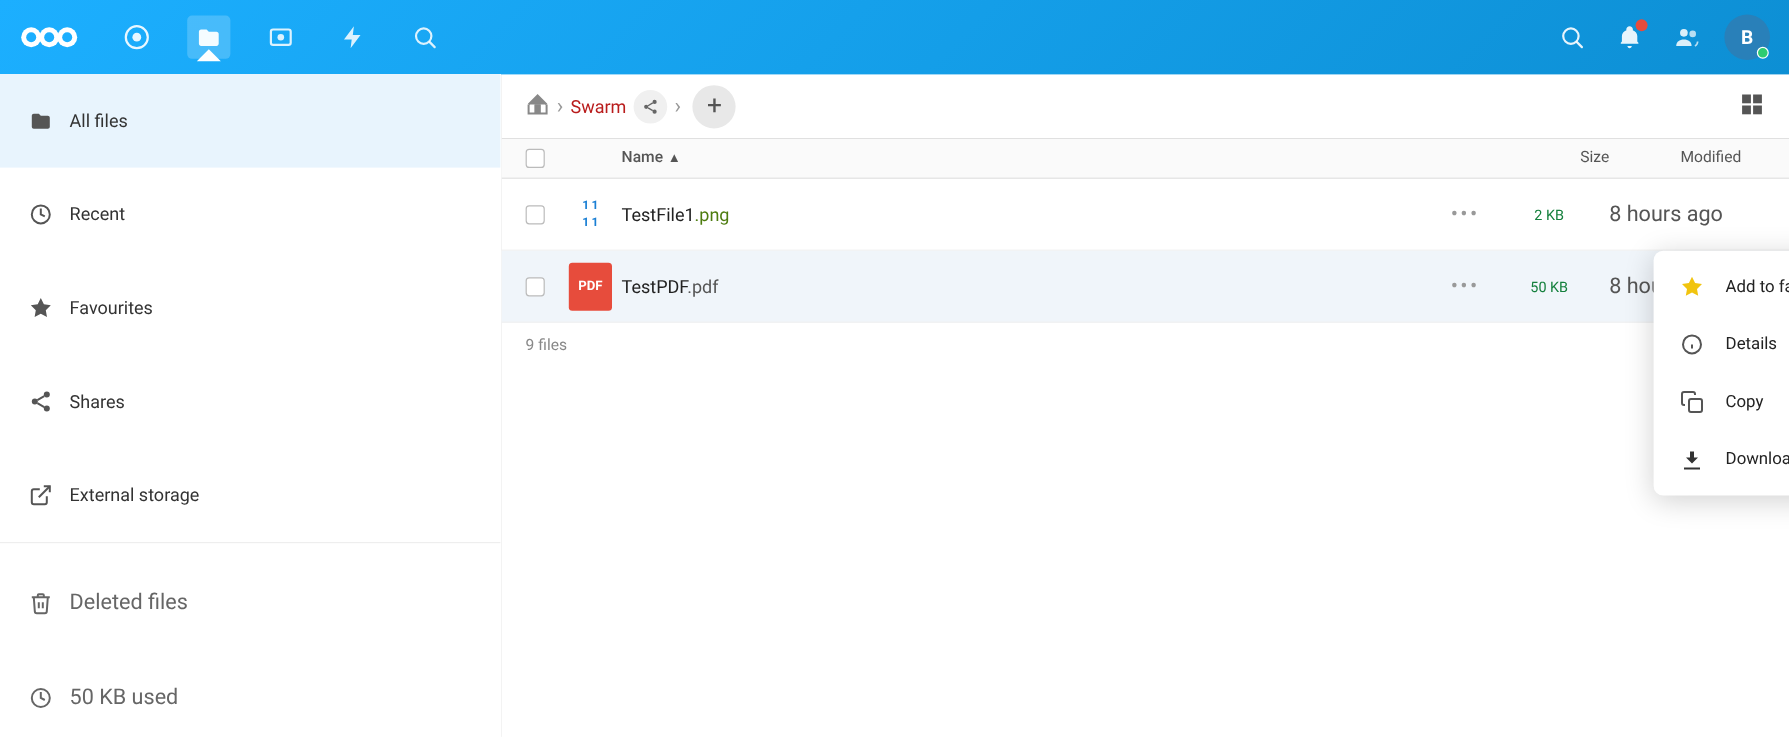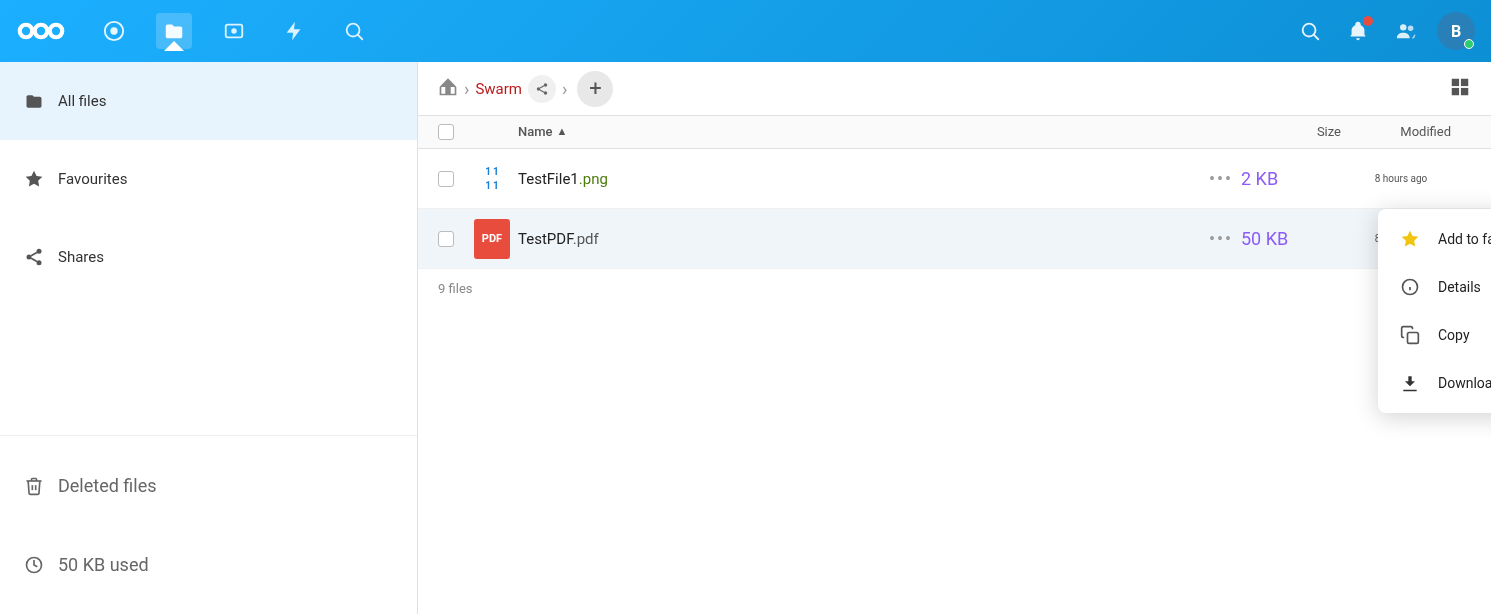--- a/index.html
+++ b/index.html
@@ -167,22 +167,22 @@
       height: 60px;
       border-bottom: 1px solid #f0f0f0;
       position: relative;
       cursor: pointer;
     }
     .file-row.highlighted { background: #f0f5fa; }
     .file-row-check { width: 36px; display: flex; align-items: center; }
     .file-row-icon { width: 44px; display: flex; align-items: center; }
     .file-row-name { flex: 1; font-size: 15px; color: #222; }
     .file-row-actions { width: 40px; display: flex; align-items: center; justify-content: center; color: #999; font-size: 18px; cursor: pointer; }
-    .file-row-size { width: 100px; text-align: left; font-size: 18px; color: #8b5cf6; }
-    .file-row-modified { width: 130px; text-align: center; font-size: 10px; color: #555; padding-right: 10px; }
+    .file-row-size { width: 100px; text-align: center; font-size: 12px; color: #15803d; }
+    .file-row-modified { width: 130px; text-align: left; font-size: 18px; color: #555; padding-right: 10px; }
 
     .checkbox {
       width: 16px; height: 16px;
       border: 1.5px solid #bbb; border-radius: 3px;
       background: #fff;
     }
     .file-icon-pdf {
       width: 36px; height: 40px;
       background: #e74c3c;
       border-radius: 3px;
@@ -310,34 +310,49 @@
 <div class="layout">
 
   <div class="sidebar">
     <div class="sidebar-item active">
       <svg viewBox="0 0 24 24" fill="#555">
           <path d="M3 7c0-1.1.9-2 2-2h5l2 2h7c1.1 0 2 .9 2 2v9c0 1.1-.9 2-2 2H5c-1.1 0-2-.9-2-2V7z"></path>
         </svg>
       <span>All files</span>
     </div>
     <div class="sidebar-item">
+      <svg viewBox="0 0 24 24" fill="none" stroke="#555" stroke-width="2">
+          <circle cx="12" cy="12" r="9"></circle>
+          <polyline points="12,6 12,12 16,14"></polyline>
+        </svg>
+      <span>Recent</span>
+    </div>
+    <div class="sidebar-item">
       <svg viewBox="0 0 24 24" fill="#555">
           <path d="M12 2l3.09 6.26L22 9.27l-5 4.87 1.18 6.88L12 17.77l-6.18 3.25L7 14.14 2 9.27l6.91-1.01L12 2z"></path>
         </svg>
       <span>Favourites</span>
     </div>
     <div class="sidebar-item">
       <svg viewBox="0 0 24 24" fill="#555">
           <circle cx="18" cy="5" r="3"></circle>
           <circle cx="6" cy="12" r="3"></circle>
           <circle cx="18" cy="19" r="3"></circle>
           <line x1="8.59" y1="13.51" x2="15.42" y2="17.49" stroke="#555" stroke-width="2"></line>
           <line x1="15.41" y1="6.51" x2="8.59" y2="10.49" stroke="#555" stroke-width="2"></line>
         </svg>
       <span>Shares</span>
+    </div>
+    <div class="sidebar-item">
+      <svg viewBox="0 0 24 24" fill="none" stroke="#555" stroke-width="2">
+          <path d="M18 13v6a2 2 0 0 1-2 2H5a2 2 0 0 1-2-2V8a2 2 0 0 1 2-2h6"></path>
+          <polyline points="15,3 21,3 21,9"></polyline>
+          <line x1="10" y1="14" x2="21" y2="3"></line>
+        </svg>
+      <span>External storage</span>
     </div>
 
     <div class="sidebar-spacer"></div>
 
     <div class="sidebar-bottom">
       <div class="sidebar-item">
         <svg viewBox="0 0 24 24" fill="none" stroke="#666" stroke-width="2">
             <polyline points="3,6 5,6 21,6"></polyline>
             <path d="M19 6l-1 14a2 2 0 0 1-2 2H8a2 2 0 0 1-2-2L5 6"></path>
             <path d="M10 11v6"></path>

